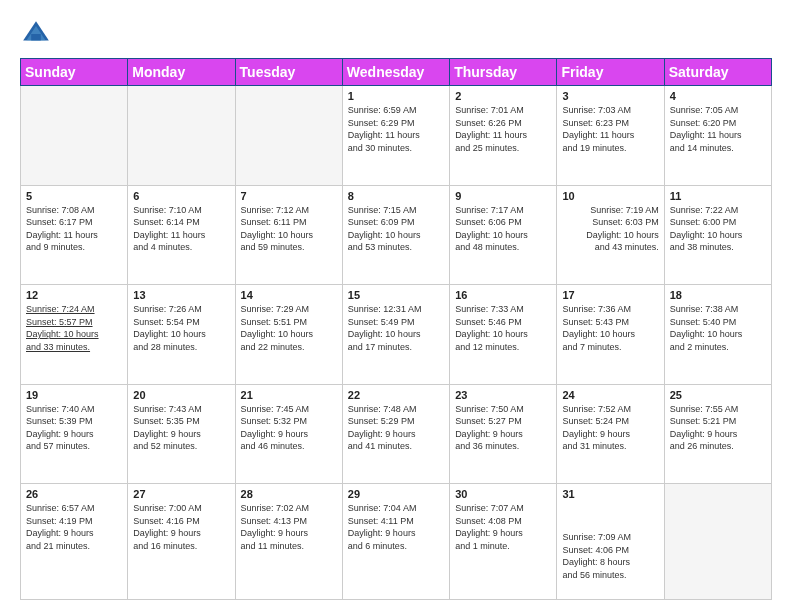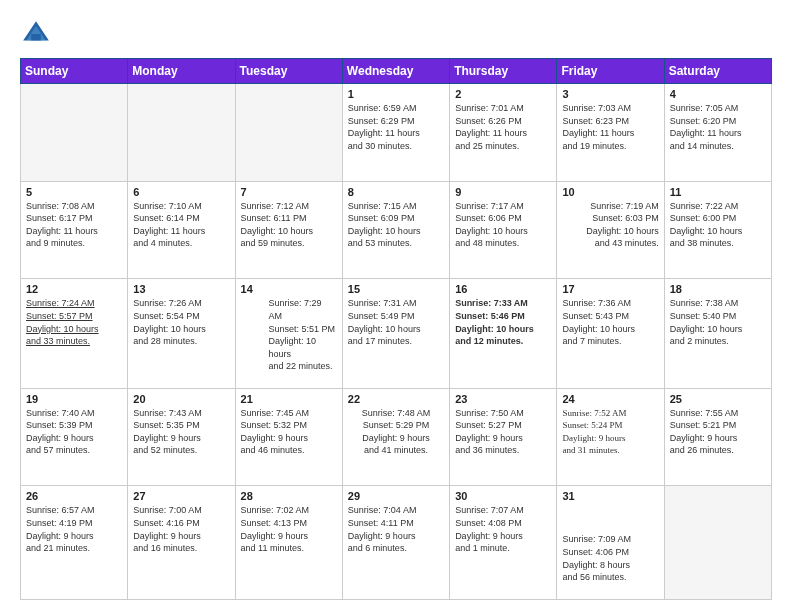--- a/index.html
+++ b/index.html
@@ -61,23 +61,23 @@
       color: #444;
     }
     .calendar {
       flex: 1;
       border: 1px solid #ccc;
       border-collapse: collapse;
       width: 100%;
       table-layout: fixed;
     }
     .calendar th {
-      background: #6d28d9;
+      background: #d946ef;
       color: #fff;
-      font-size: 12px;
+      font-size: 14px;
       font-weight: bold;
       padding: 5px 4px;
       text-align: left;
       border: 1px solid #1a4e8c;
     }
     .calendar td {
       border: 1px solid #ccc;
       vertical-align: top;
       padding: 4px 5px;
       font-size: 9.5px;
@@ -232,35 +232,35 @@
           </td>
           <td>
             <span class="day-num">13</span>
             <div class="day-info" style="white-space: pre-line;">Sunrise: 7:26 AM
 Sunset: 5:54 PM
 Daylight: 10 hours
 and 28 minutes.</div>
           </td>
           <td>
             <span class="day-num">14</span>
-            <div class="day-info" style="white-space: pre-line; margin-left: 28px;">Sunrise: 7:29 AM
+            <div class="day-info" style="white-space: pre-line;">Sunrise: 7:29 AM
 Sunset: 5:51 PM
 Daylight: 10 hours
 and 22 minutes.</div>
           </td>
           <td>
             <span class="day-num">15</span>
-            <div class="day-info" style="white-space: pre-line;">Sunrise: 7:31 AM
+            <div class="day-info" style="white-space: pre-line;">Sunrise: 12:31 AM
 Sunset: 5:49 PM
 Daylight: 10 hours
 and 17 minutes.</div>
           </td>
           <td>
             <span class="day-num">16</span>
-            <div class="day-info" style="white-space: pre-line; font-weight: bold;">Sunrise: 7:33 AM
+            <div class="day-info" style="white-space: pre-line;">Sunrise: 7:33 AM
 Sunset: 5:46 PM
 Daylight: 10 hours
 and 12 minutes.</div>
           </td>
           <td>
             <span class="day-num">17</span>
             <div class="day-info" style="white-space: pre-line;">Sunrise: 7:36 AM
 Sunset: 5:43 PM
 Daylight: 10 hours
 and 7 minutes.</div>
@@ -290,35 +290,35 @@
           </td>
           <td>
             <span class="day-num">21</span>
             <div class="day-info" style="white-space: pre-line;">Sunrise: 7:45 AM
 Sunset: 5:32 PM
 Daylight: 9 hours
 and 46 minutes.</div>
           </td>
           <td>
             <span class="day-num">22</span>
-            <div class="day-info" style="white-space: pre-line; text-align: center;">Sunrise: 7:48 AM
+            <div class="day-info" style="white-space: pre-line;">Sunrise: 7:48 AM
 Sunset: 5:29 PM
 Daylight: 9 hours
 and 41 minutes.</div>
           </td>
           <td>
             <span class="day-num">23</span>
             <div class="day-info" style="white-space: pre-line;">Sunrise: 7:50 AM
 Sunset: 5:27 PM
 Daylight: 9 hours
 and 36 minutes.</div>
           </td>
           <td>
             <span class="day-num">24</span>
-            <div class="day-info" style="white-space: pre-line; font-family: Liberation Serif, serif;">Sunrise: 7:52 AM
+            <div class="day-info" style="white-space: pre-line;">Sunrise: 7:52 AM
 Sunset: 5:24 PM
 Daylight: 9 hours
 and 31 minutes.</div>
           </td>
           <td>
             <span class="day-num">25</span>
             <div class="day-info" style="white-space: pre-line;">Sunrise: 7:55 AM
 Sunset: 5:21 PM
 Daylight: 9 hours
 and 26 minutes.</div>

